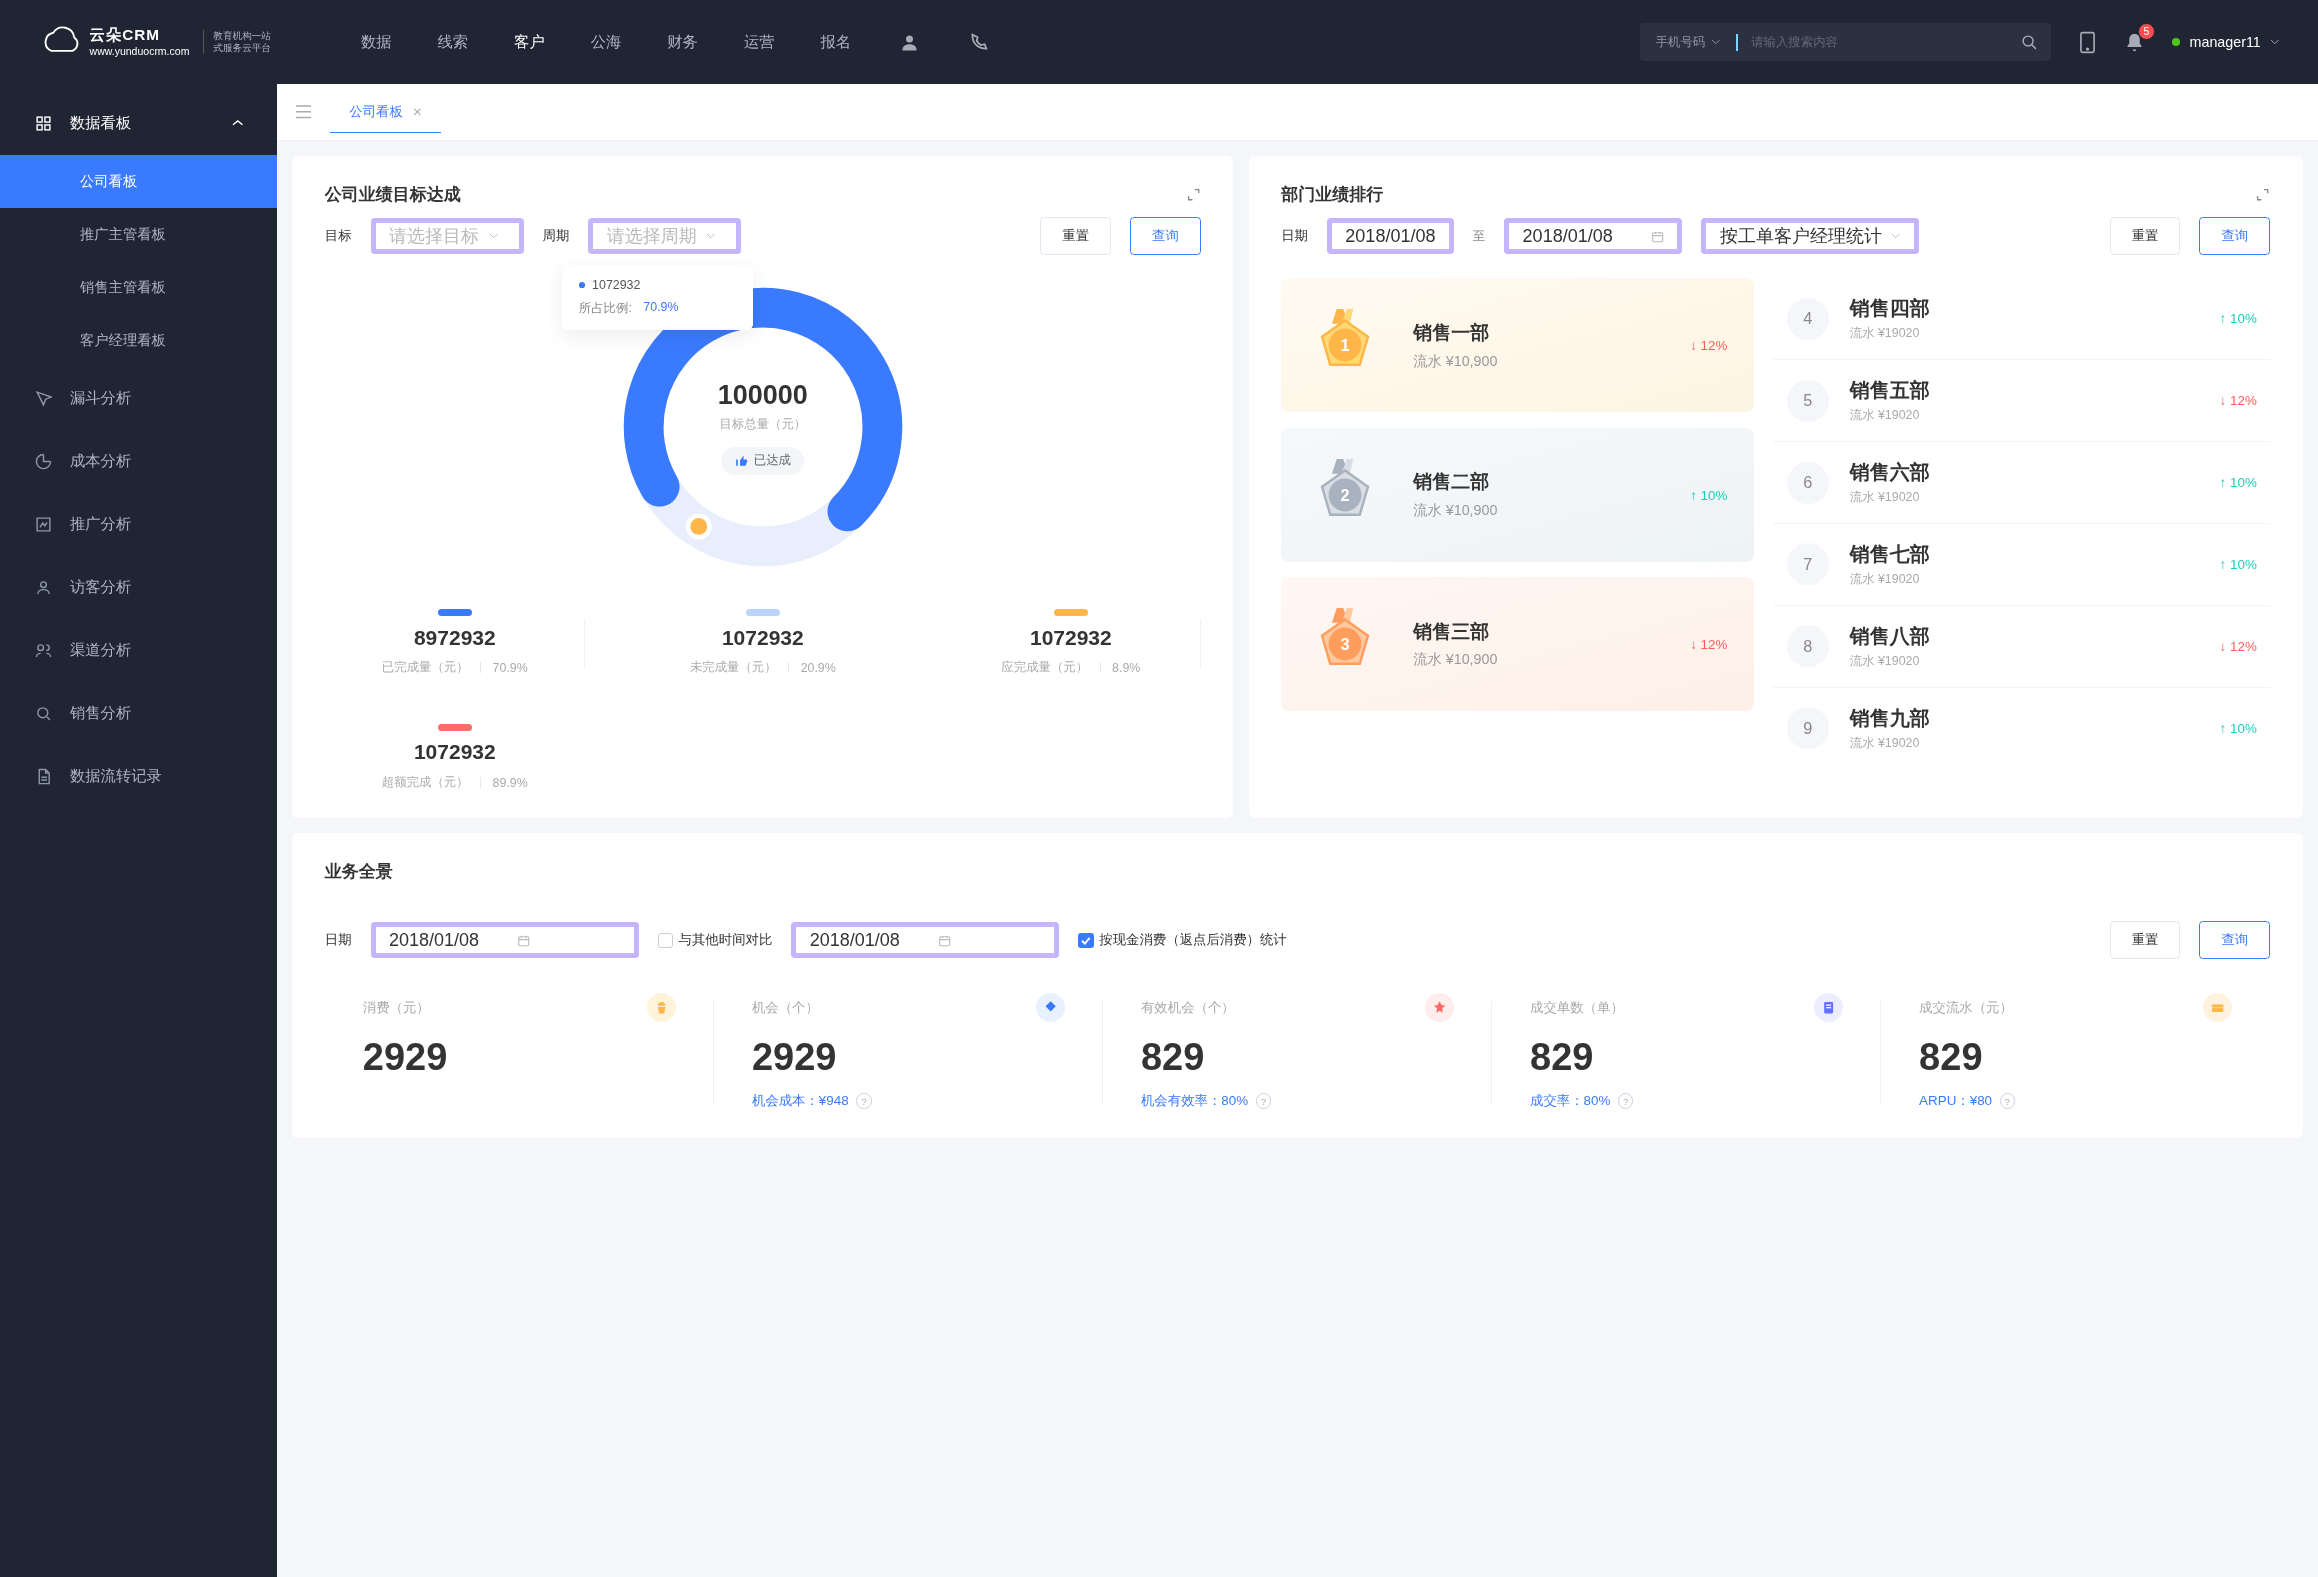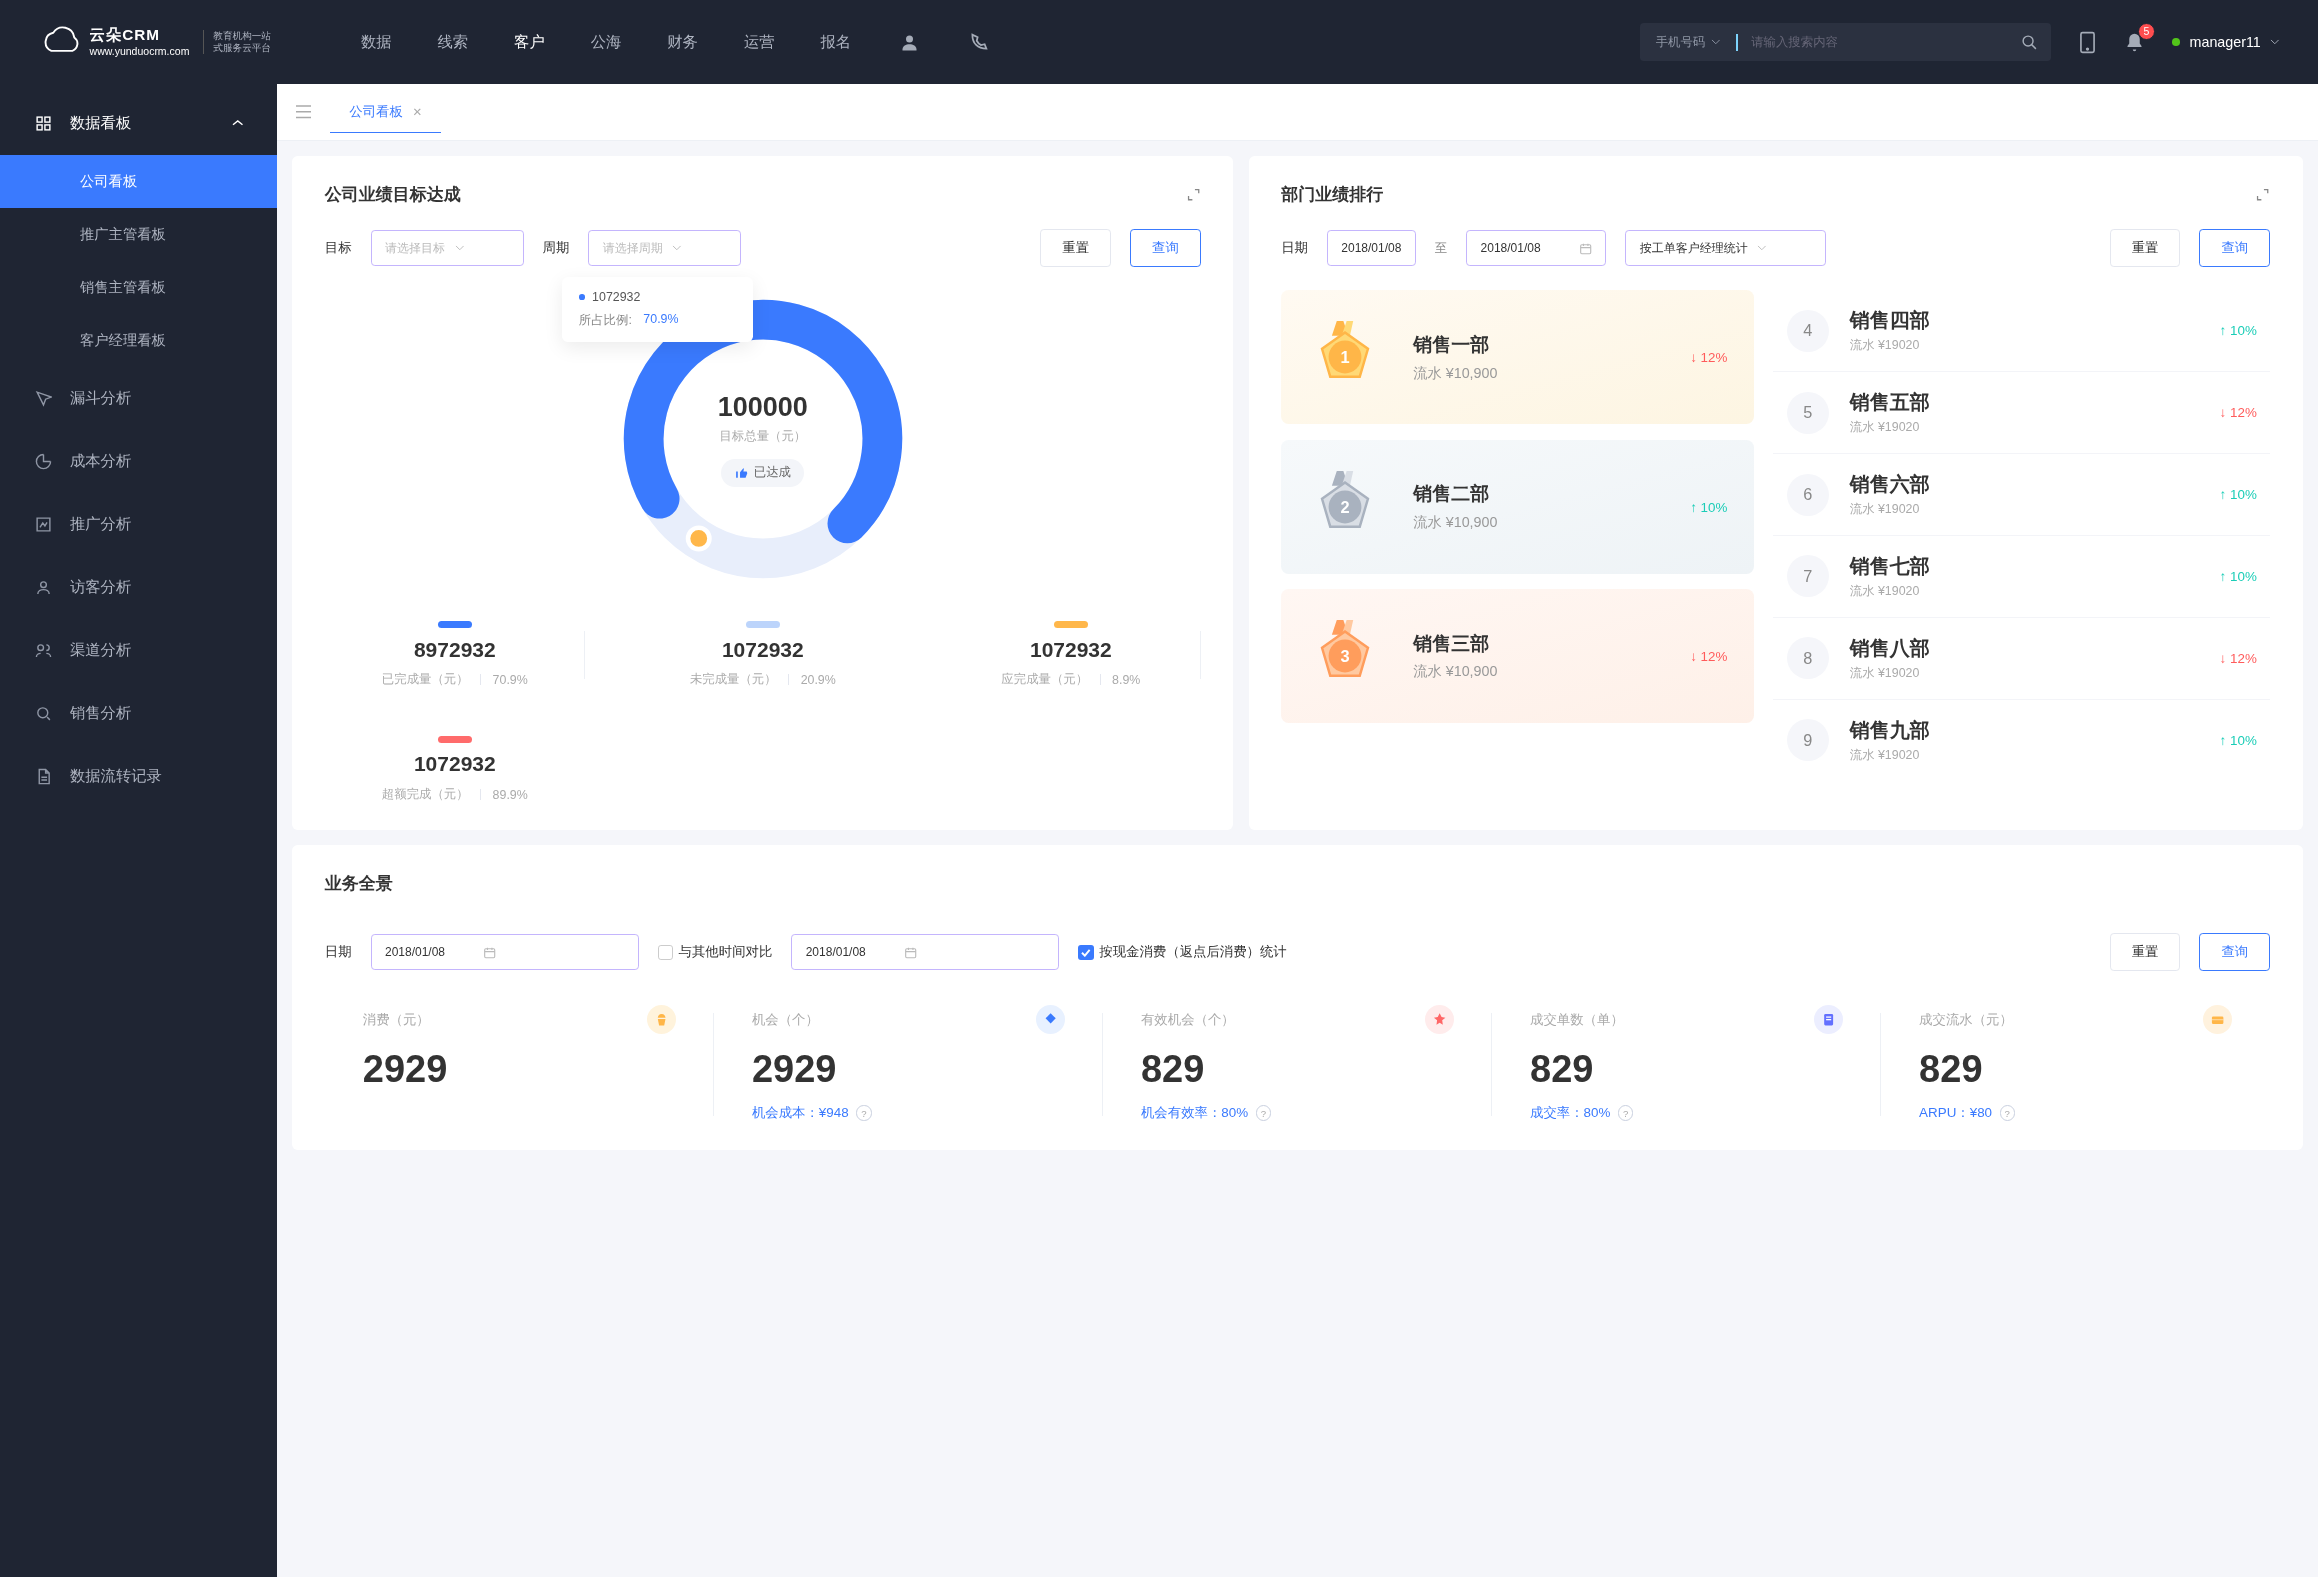--- a/index.html
+++ b/index.html
@@ -39,27 +39,27 @@
 
 
 .content { flex:1; padding: 0; }
 .tabbar { background:#fff; height:57px; display:flex; align-items:center; padding:0 19px; gap:19px; border-bottom:1px solid #edf0f5;}
 .tabbar .collapse { color:#aaa; }
 .tab { display:flex; align-items:center; gap:9.6px; padding: 11.5px 19px; font-size:13.4px; color:#3a7afe; border-bottom:1.9px solid #3a7afe; }
 .tab .close { color:#aaa; font-size:11.5px;}
 
 .grid { display:grid; grid-template-columns: 1fr 1.12fr; gap:15.3px; padding:15.3px;}
 .card { background:#fff; border-radius:5.7px; padding:27px 32.5px; position:relative; }
-.card-header { display:flex; align-items:center; justify-content:space-between; margin-bottom:23px;}
+.card-header { display:flex; align-items:center; justify-content:space-between; margin-bottom:11px;}
 .card-title { font-size:17px; font-weight:600; }
 .expand { color:#888; cursor:pointer;}
 
 .filters { display:flex; align-items:center; gap:19px; flex-wrap:wrap;}
 .filters label { font-size:13.4px; color:#333; font-weight:500;}
-.select, .dateinput { border:1px solid #c4b5fd; border-radius:3.8px; height:36px; padding:0 13.4px; display:flex; align-items:center; gap:9.6px; color:#bbb; font-size:12px; background:#fff;}
+.select, .dateinput { border:5px solid #c4b5fd; border-radius:3.8px; height:36px; padding:0 13.4px; display:flex; align-items:center; gap:9.6px; color:#bbb; font-size:18px; background:#fff;}
 .select.wide {min-width:153px;}
 .dateinput { color:#333; gap:38px;}
 .dateinput .cal { color:#bbb;}
 .btn { height:38px; padding:0 21px; border:1px solid #e4e7ef; border-radius:3.8px; background:#fff; display:flex; align-items:center; cursor:pointer; font-size:13.4px;}
 .btn.primary { color:#3a7afe; border-color:#3a7afe; }
 .filters .spacer {flex:1;}
 .date-sep { color:#888; font-size:12.4px;}
 
 
 .donut-zone { display:flex; justify-content:center; position:relative; margin: 19px 0 29px;}

